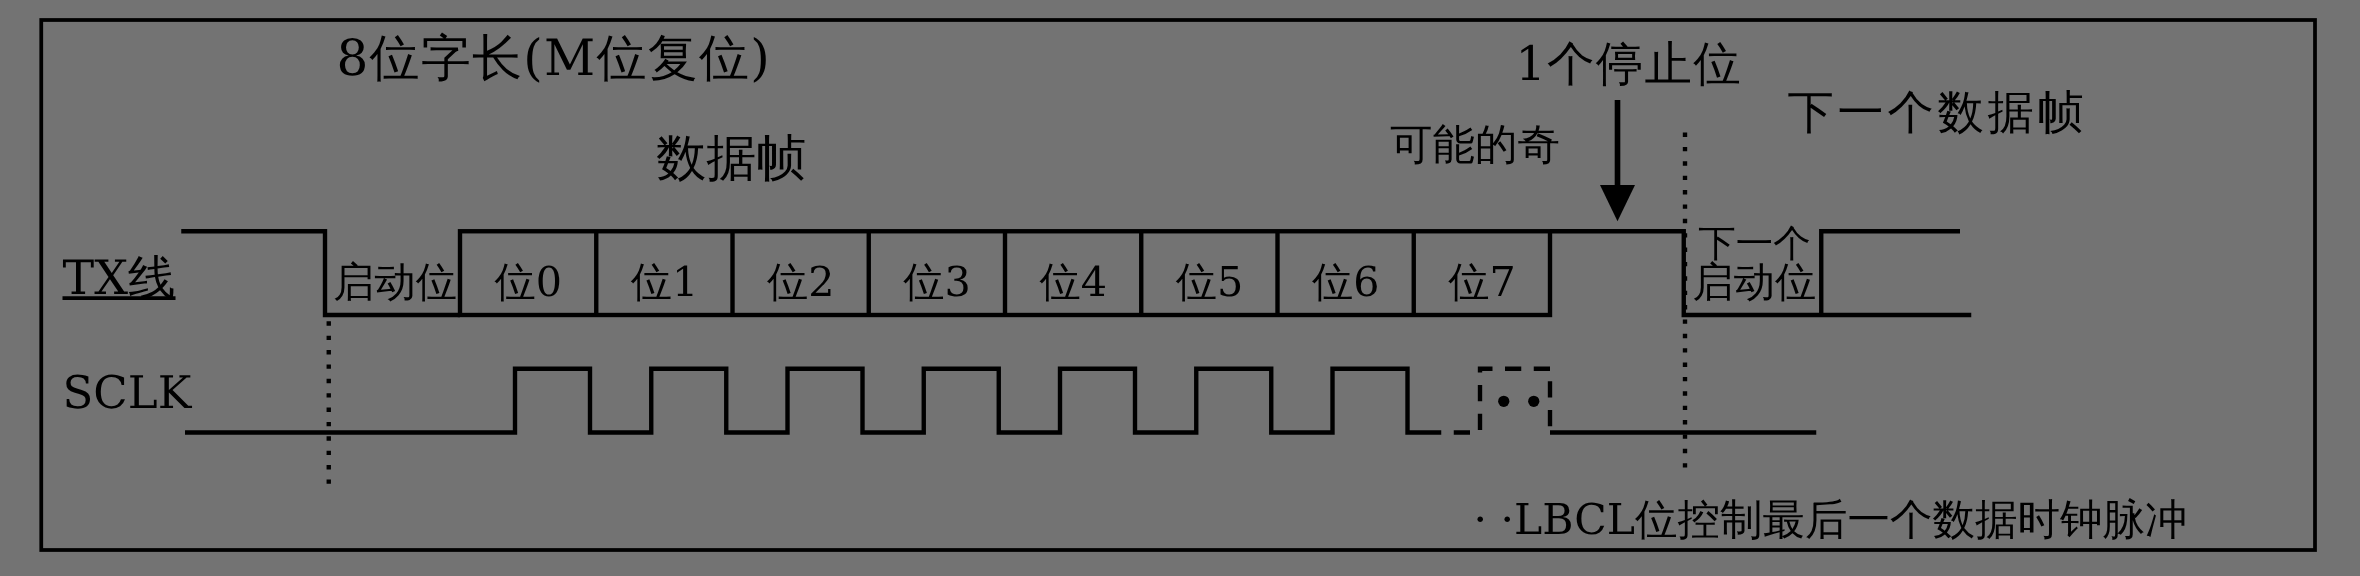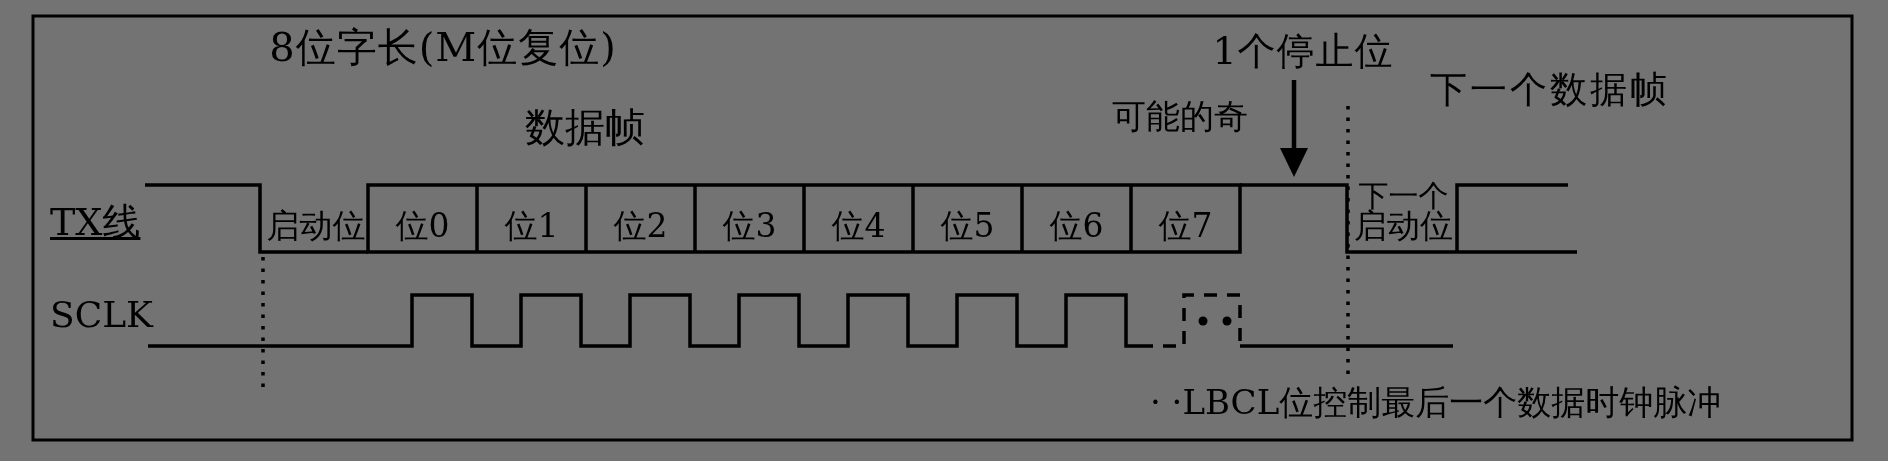--- a/index.html
+++ b/index.html
@@ -36,21 +36,21 @@
   .t-parity1     { left: 1112px; top: 98px;  width: 145px; font-size: 34px; }
   .t-parity2     { left: 1112px; top: 136px; width: 145px; font-size: 34px; }
   .t-nextframe   { left: 1420px; top: 70px;  width: 260px; font-size: 37px; letter-spacing: 3px; }
   .t-txlabel     { left: 50px;   top: 202px; width: 110px; font-size: 38px; text-decoration: underline; }
   .t-sclklabel   { left: 50px;   top: 296px; width: 110px; font-size: 36px; }
   .t-startbit    { left: 264px;  top: 209px; width: 104px; font-size: 33px; }
   .t-bit         { top: 209px;   width: 109px; font-size: 33px; }
   .t-stopbit     { left: 1241px; top: 212px; width: 106px; font-size: 33px; }
   .t-nextstart1  { left: 1350px; top: 169px; width: 107px; font-size: 30px; margin-top: 11px; }
   .t-nextstart2  { left: 1350px; top: 209px; width: 107px; font-size: 33px; }
-  .t-footnote    { left: 1150px; top: 384px; width: 600px; font-size: 34px; }
+  .t-footnote    { left: 1150px; top: 398px; width: 600px; font-size: 34px; text-align: right; }
 </style>
 </head>
 <body>
 
 <div id="canvas">
 
   <svg id="waveform-svg" width="1888" height="461" viewBox="0 0 1888 461">
 
     <rect x="33" y="16" width="1819" height="424" fill="none" stroke="#000" stroke-width="3"></rect>
 

